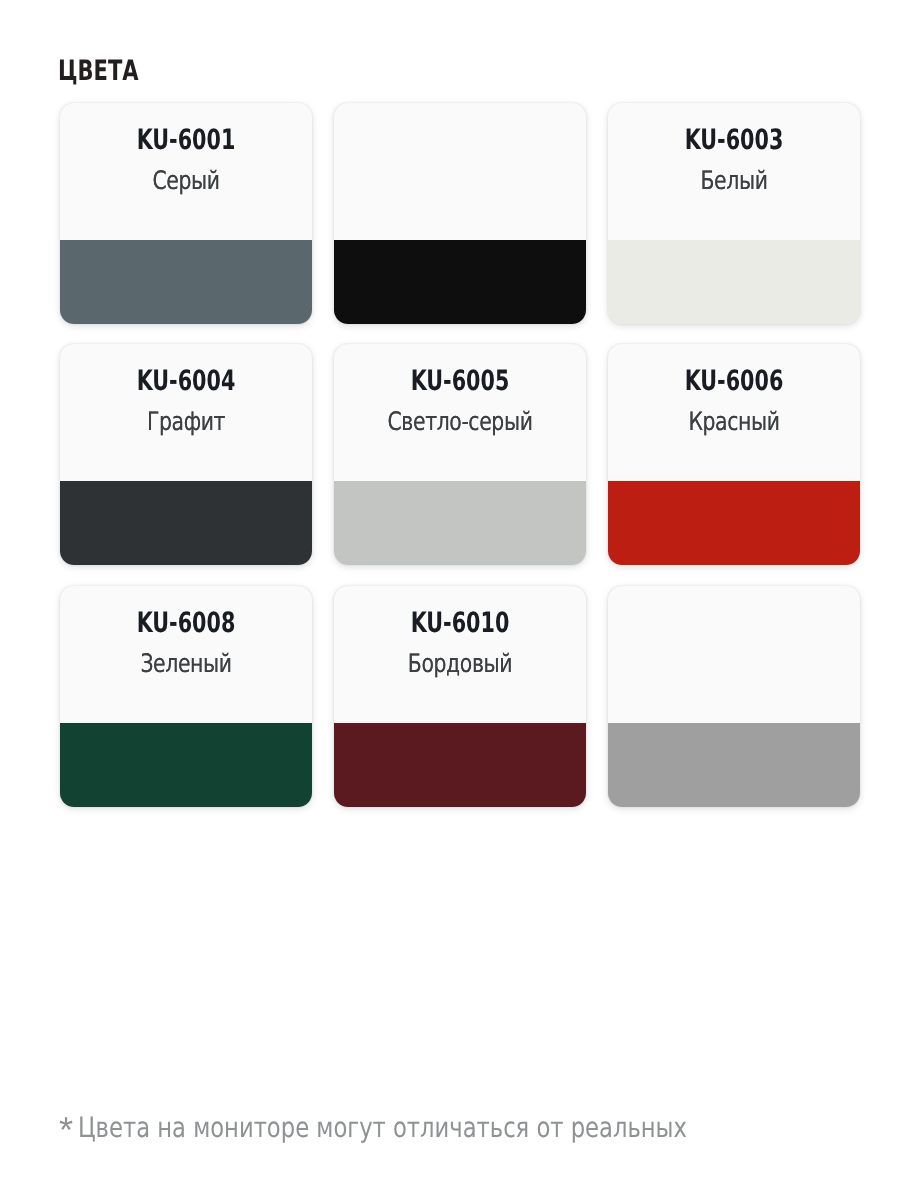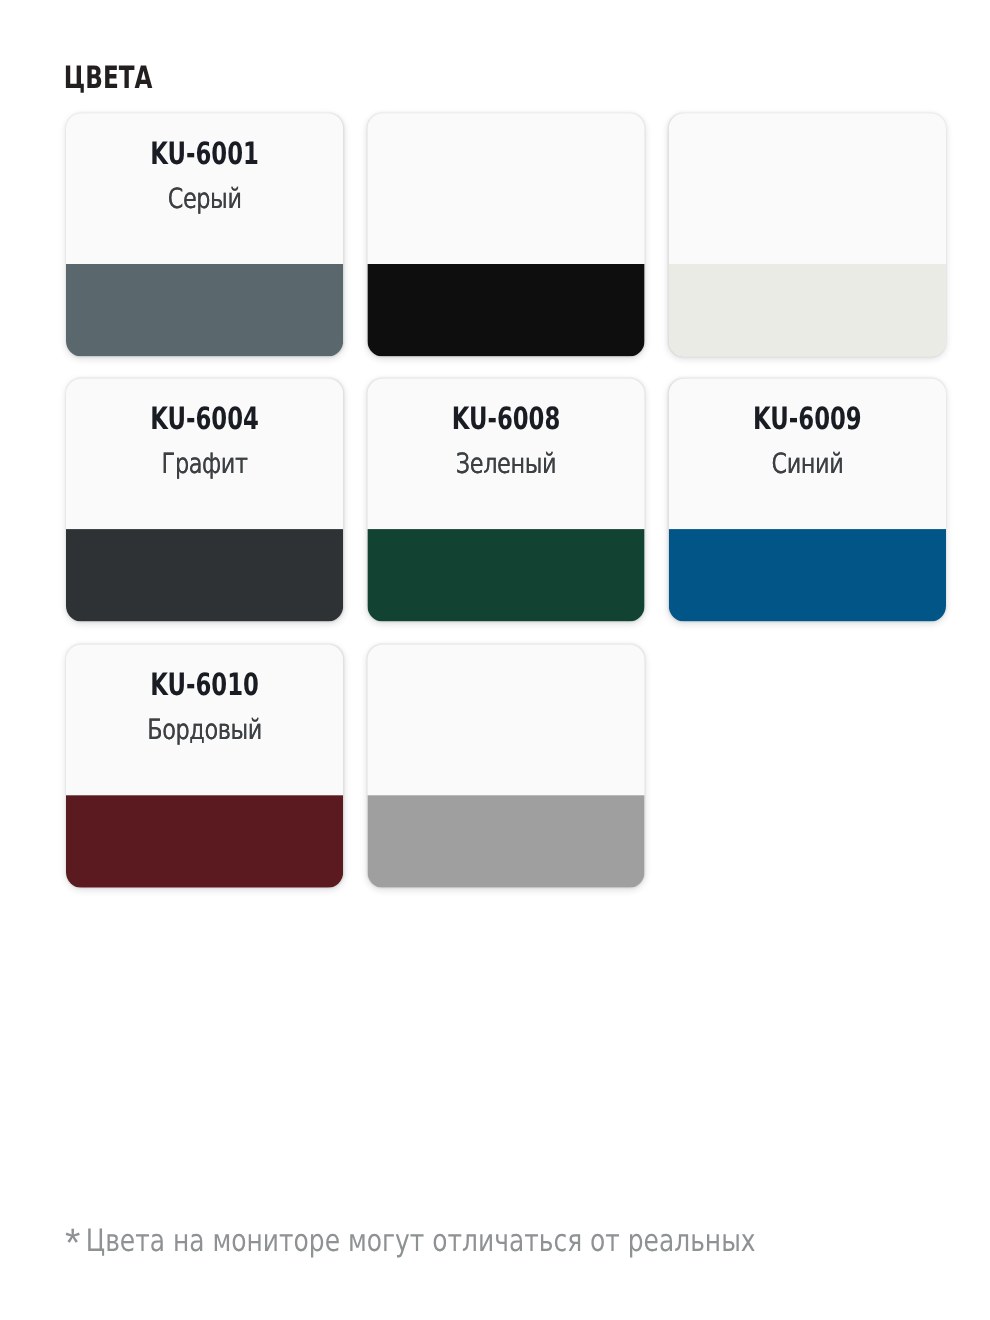--- a/index.html
+++ b/index.html
@@ -84,42 +84,53 @@
         <div class="card-label">
           <div class="color-code">KU-6001</div>
           <div class="color-name">Серый</div>
         </div>
         <div class="color-chip" style="background-color: rgb(90, 104, 110);"></div>
       </div>
       <div class="swatch-card">
         <div class="color-chip" style="background-color: rgb(14, 14, 15);"></div>
       </div>
       <div class="swatch-card">
+        <div class="card-label">
+          <div class="color-code">KU-6003</div>
+          <div class="color-name">Белый</div>
+        </div>
         <div class="color-chip" style="background-color: rgb(235, 235, 230);"></div>
       </div>
       <div class="swatch-card">
         <div class="card-label">
           <div class="color-code">KU-6004</div>
           <div class="color-name">Графит</div>
         </div>
         <div class="color-chip" style="background-color: rgb(46, 50, 52);"></div>
       </div>
       <div class="swatch-card">
         <div class="card-label">
+          <div class="color-code">KU-6005</div>
+          <div class="color-name">Светло-серый</div>
+        </div>
+        <div class="color-chip" style="background-color: rgb(195, 197, 195);"></div>
+      </div>
+      <div class="swatch-card">
+        <div class="card-label">
+          <div class="color-code">KU-6006</div>
+          <div class="color-name">Красный</div>
+        </div>
+        <div class="color-chip" style="background-color: rgb(188, 31, 18);"></div>
+      </div>
+      <div class="swatch-card">
+        <div class="card-label">
           <div class="color-code">KU-6008</div>
           <div class="color-name">Зеленый</div>
         </div>
         <div class="color-chip" style="background-color: rgb(18, 66, 50);"></div>
-      </div>
-      <div class="swatch-card">
-        <div class="card-label">
-          <div class="color-code">KU-6009</div>
-          <div class="color-name">Синий</div>
-        </div>
-        <div class="color-chip" style="background-color: rgb(1, 85, 135);"></div>
       </div>
       <div class="swatch-card">
         <div class="card-label">
           <div class="color-code">KU-6010</div>
           <div class="color-name">Бордовый</div>
         </div>
         <div class="color-chip" style="background-color: rgb(90, 26, 32);"></div>
       </div>
       <div class="swatch-card">
         <div class="color-chip" style="background-color: rgb(159, 159, 160);"></div>

